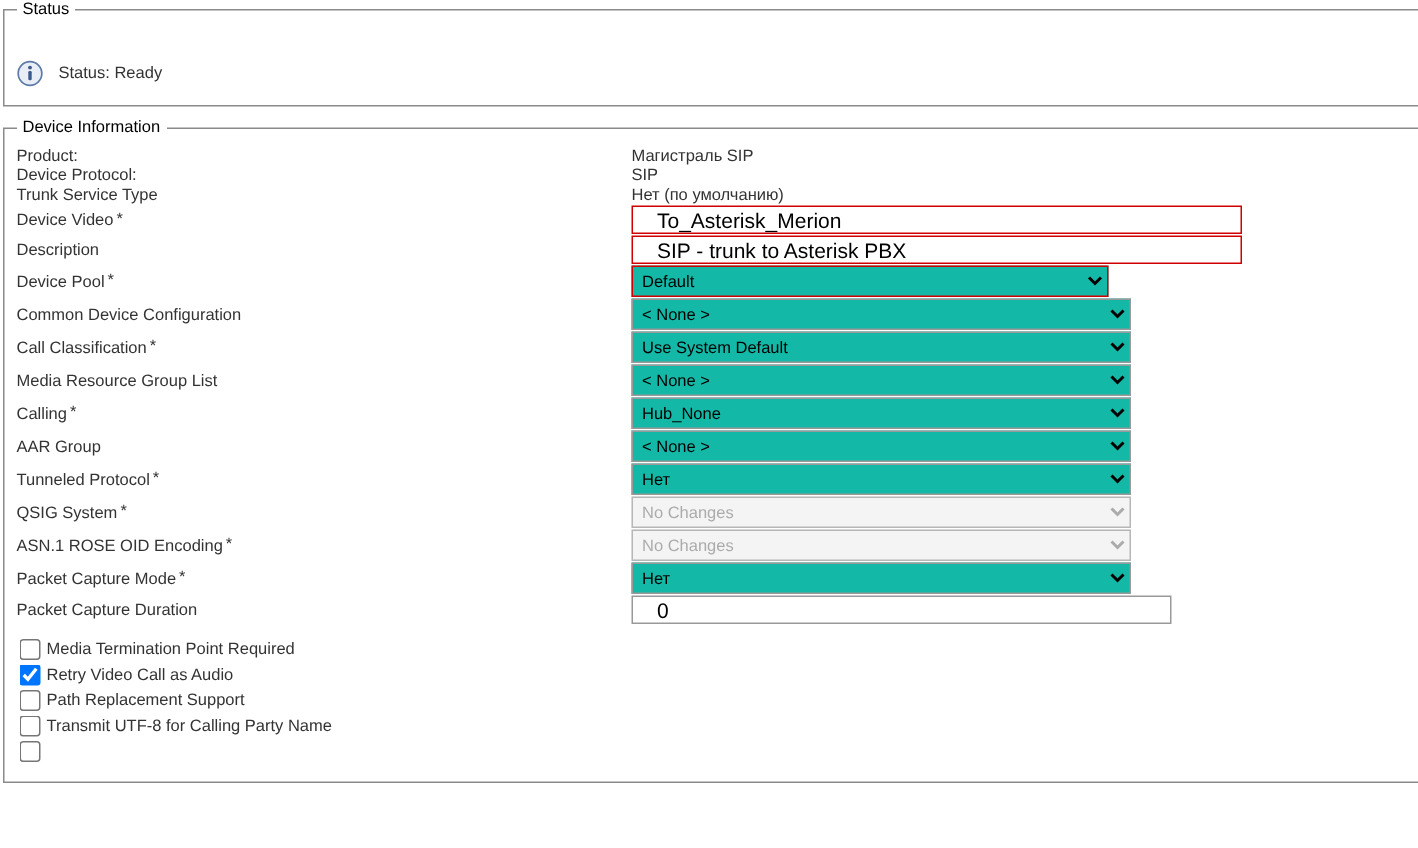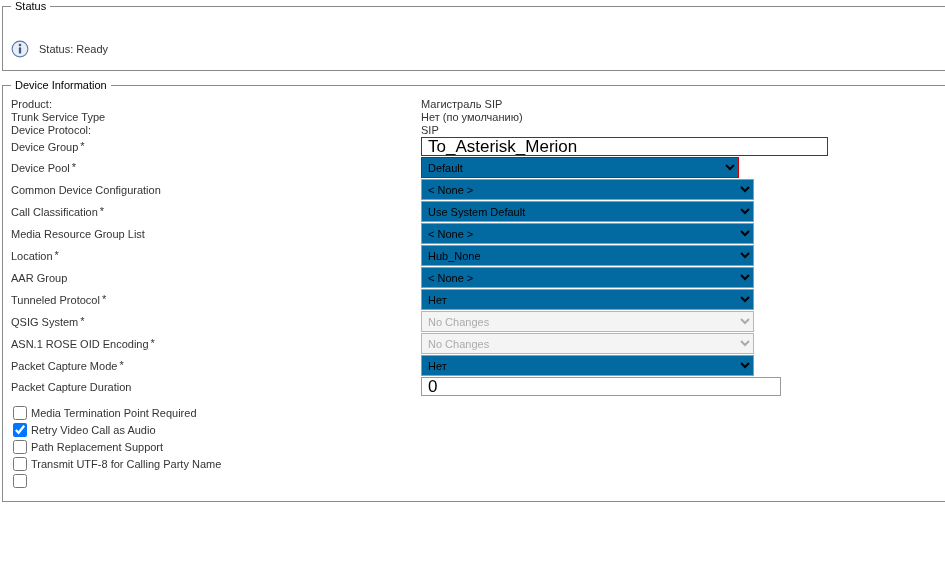--- a/index.html
+++ b/index.html
@@ -47,39 +47,39 @@
     flex:0 0 410px;
     display:flex;
     align-items:center;
     gap:2px;
   }
   .lbl span{color:var(--text);}
   .req{font-size:11px;line-height:1;}
   .val-text{color:var(--text);}
   input[type=text]{
     font-family:inherit;
-    font-size:17px;
-    padding:1px 6px;
+    font-size:14px;
+    padding:1px 16px;
     box-sizing:border-box;
     border:1px solid #999;
     height:19px;
   }
   input.highlight{
     border:1.5px solid #d10000;
     width:407px;
   }
   select{
     font-family:inherit;
     font-size:11px;
     border:1px solid #999;
     height:21px;
     padding:0 2px;
     box-sizing:border-box;
     width:333px;
-    background:#0369a1;
+    background:#14b8a6;
   }
   select.highlight{
     border:1.5px solid #d10000;
     width:318px;
   }
   select.disabled{
     color:#888;
     background:#f0f0f0;
   }
   input.wide{width:360px;}
@@ -115,40 +115,46 @@
 
   <div class="row">
     <div class="lbl">
         <span>Product:</span>
       </div>
     <div class="val-text">Магистраль SIP</div>
   </div>
 
   <div class="row">
     <div class="lbl">
+        <span>Device Protocol:</span>
+      </div>
+    <div class="val-text">SIP</div>
+  </div>
+
+  <div class="row">
+    <div class="lbl">
         <span>Trunk Service Type</span>
       </div>
     <div class="val-text">Нет (по умолчанию)</div>
   </div>
 
   <div class="row">
     <div class="lbl">
-        <span>Device Protocol:</span>
-      </div>
-    <div class="val-text">SIP</div>
-  </div>
-
-  <div class="row">
-    <div class="lbl">
-      <span>Device Group</span>
+      <span>Device Video</span>
       <span class="req">*</span>
     </div>
     <input type="text" class="highlight" value="To_Asterisk_Merion" style="">
   </div>
 
+  <div class="row">
+    <div class="lbl">
+        <span>Description</span>
+      </div>
+    <input type="text" class="highlight" value="SIP - trunk to Asterisk PBX" style="">
+  </div>
 
   <div class="row">
     <div class="lbl">
       <span>Device Pool</span>
       <span class="req">*</span>
     </div>
     <select class="highlight">
       <option>Default</option>
     </select>
   </div>
@@ -176,21 +182,21 @@
     <div class="lbl">
         <span>Media Resource Group List</span>
       </div>
     <select>
       <option>&lt; None &gt;</option>
     </select>
   </div>
 
   <div class="row">
     <div class="lbl">
-      <span>Location</span>
+      <span>Calling</span>
       <span class="req">*</span>
     </div>
     <select>
       <option>Hub_None</option>
     </select>
   </div>
 
   <div class="row">
     <div class="lbl">
         <span>AAR Group</span>

